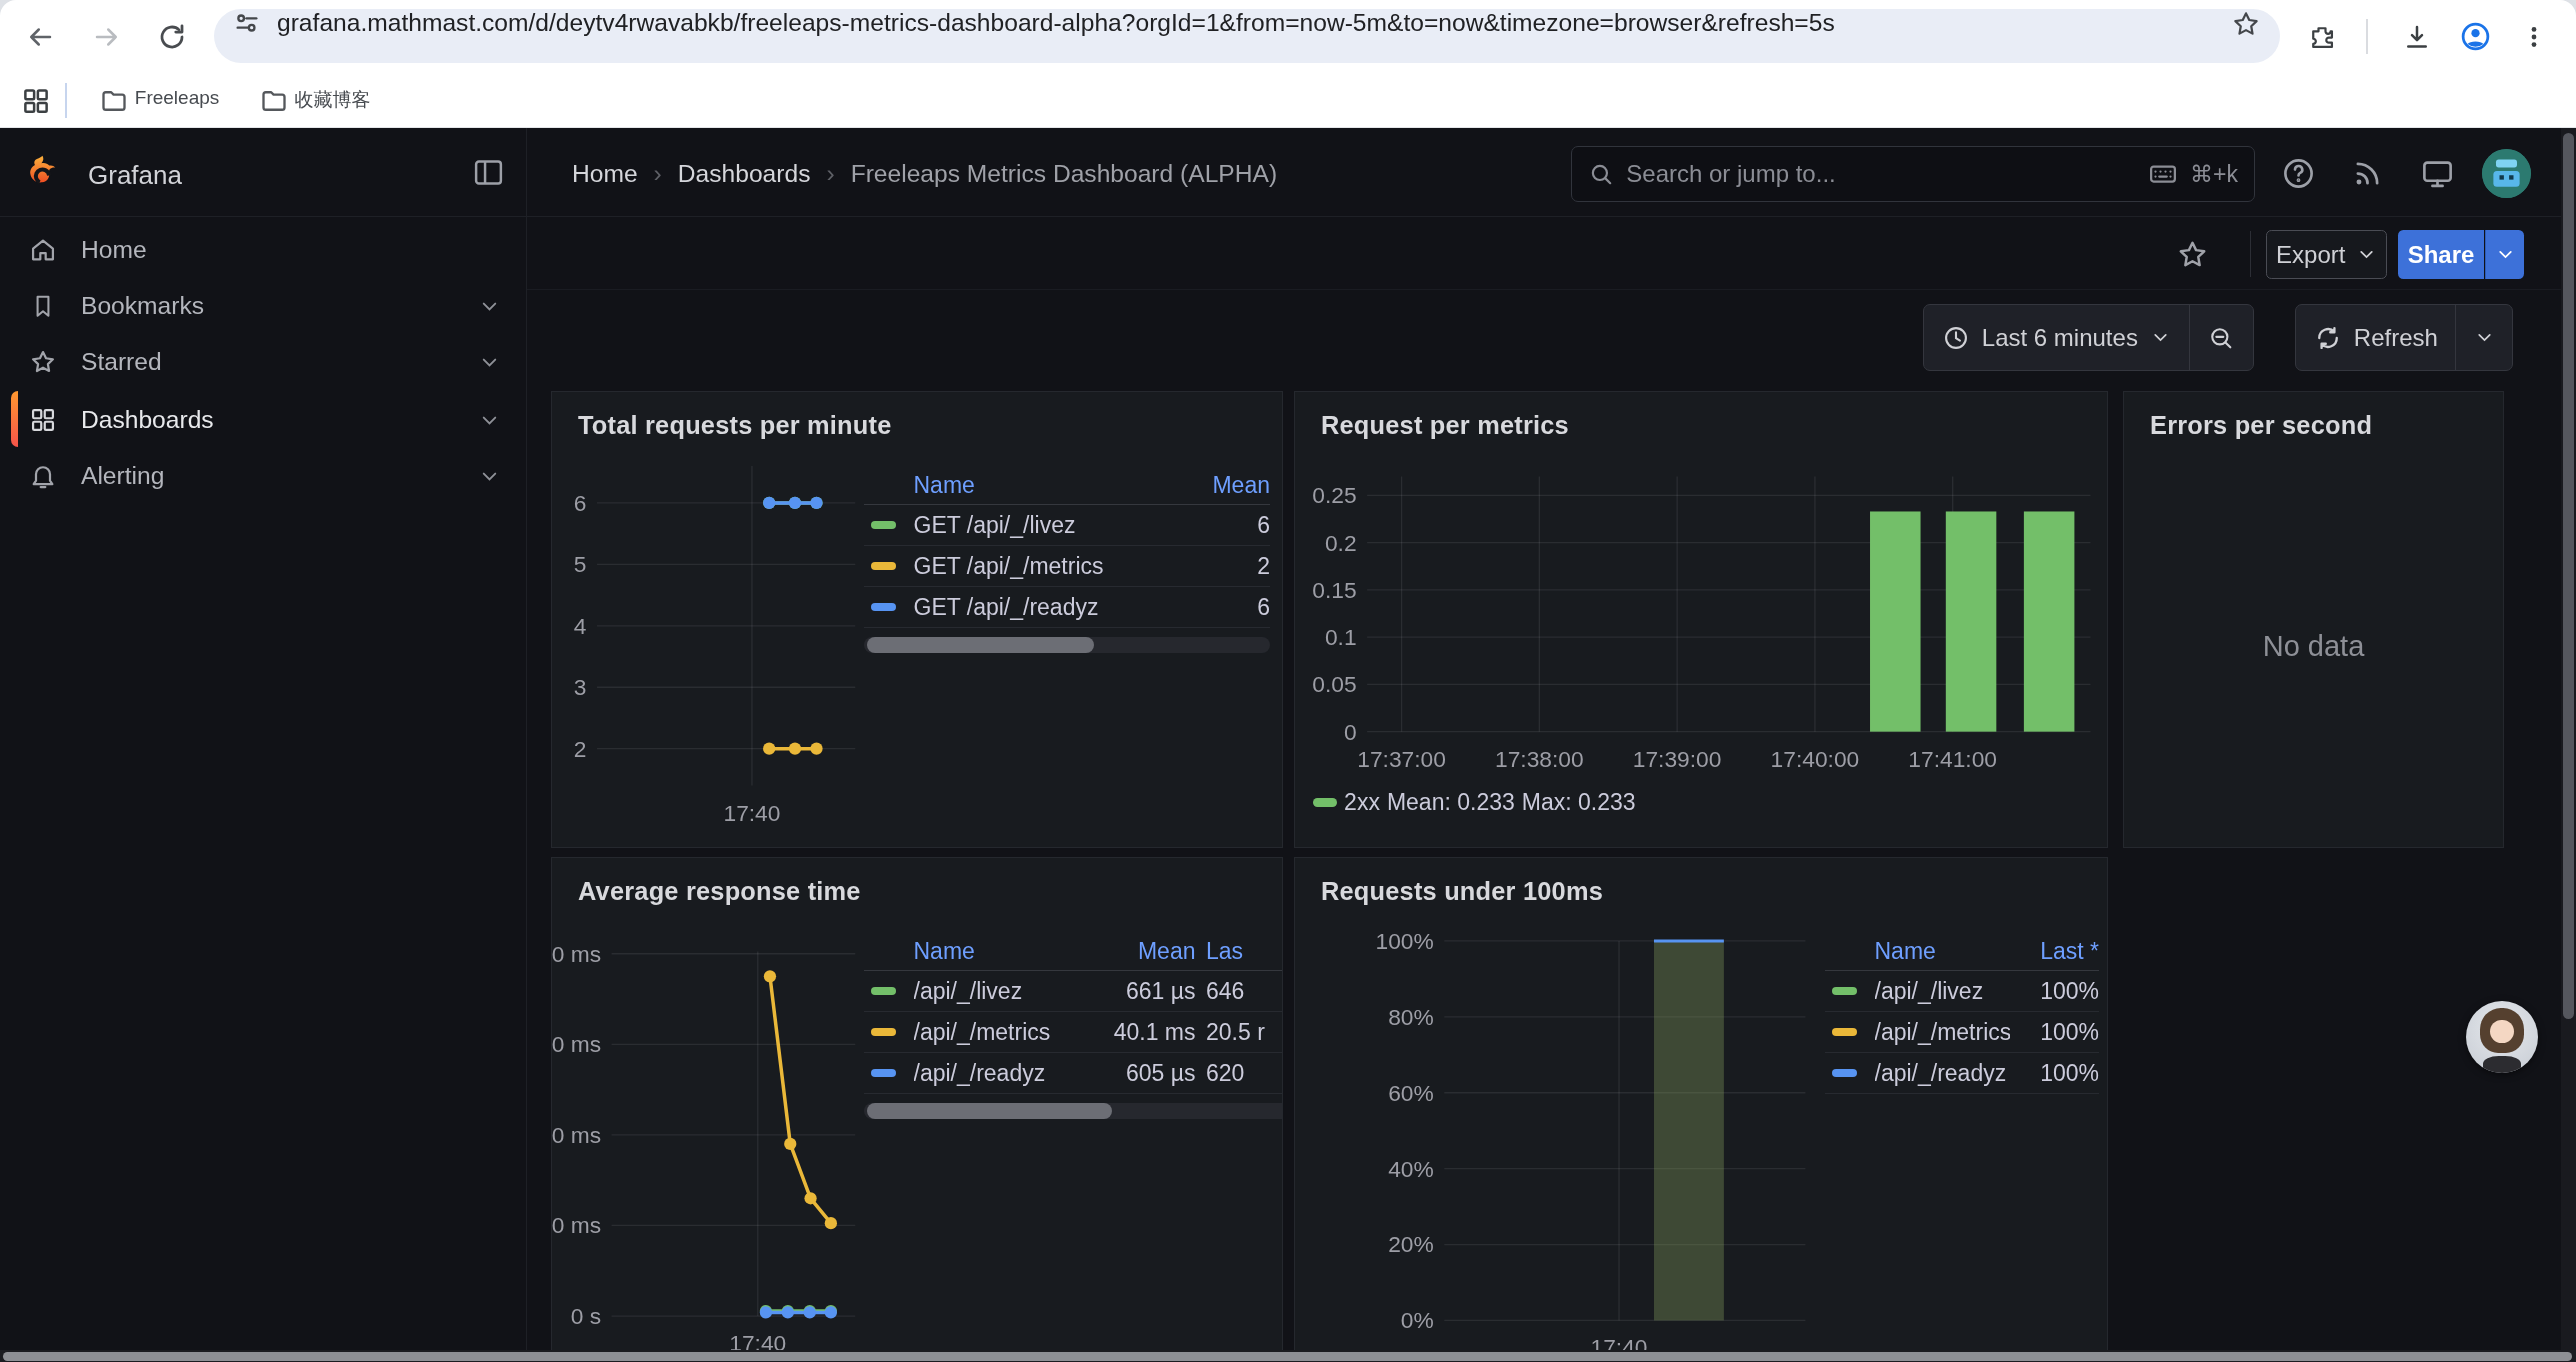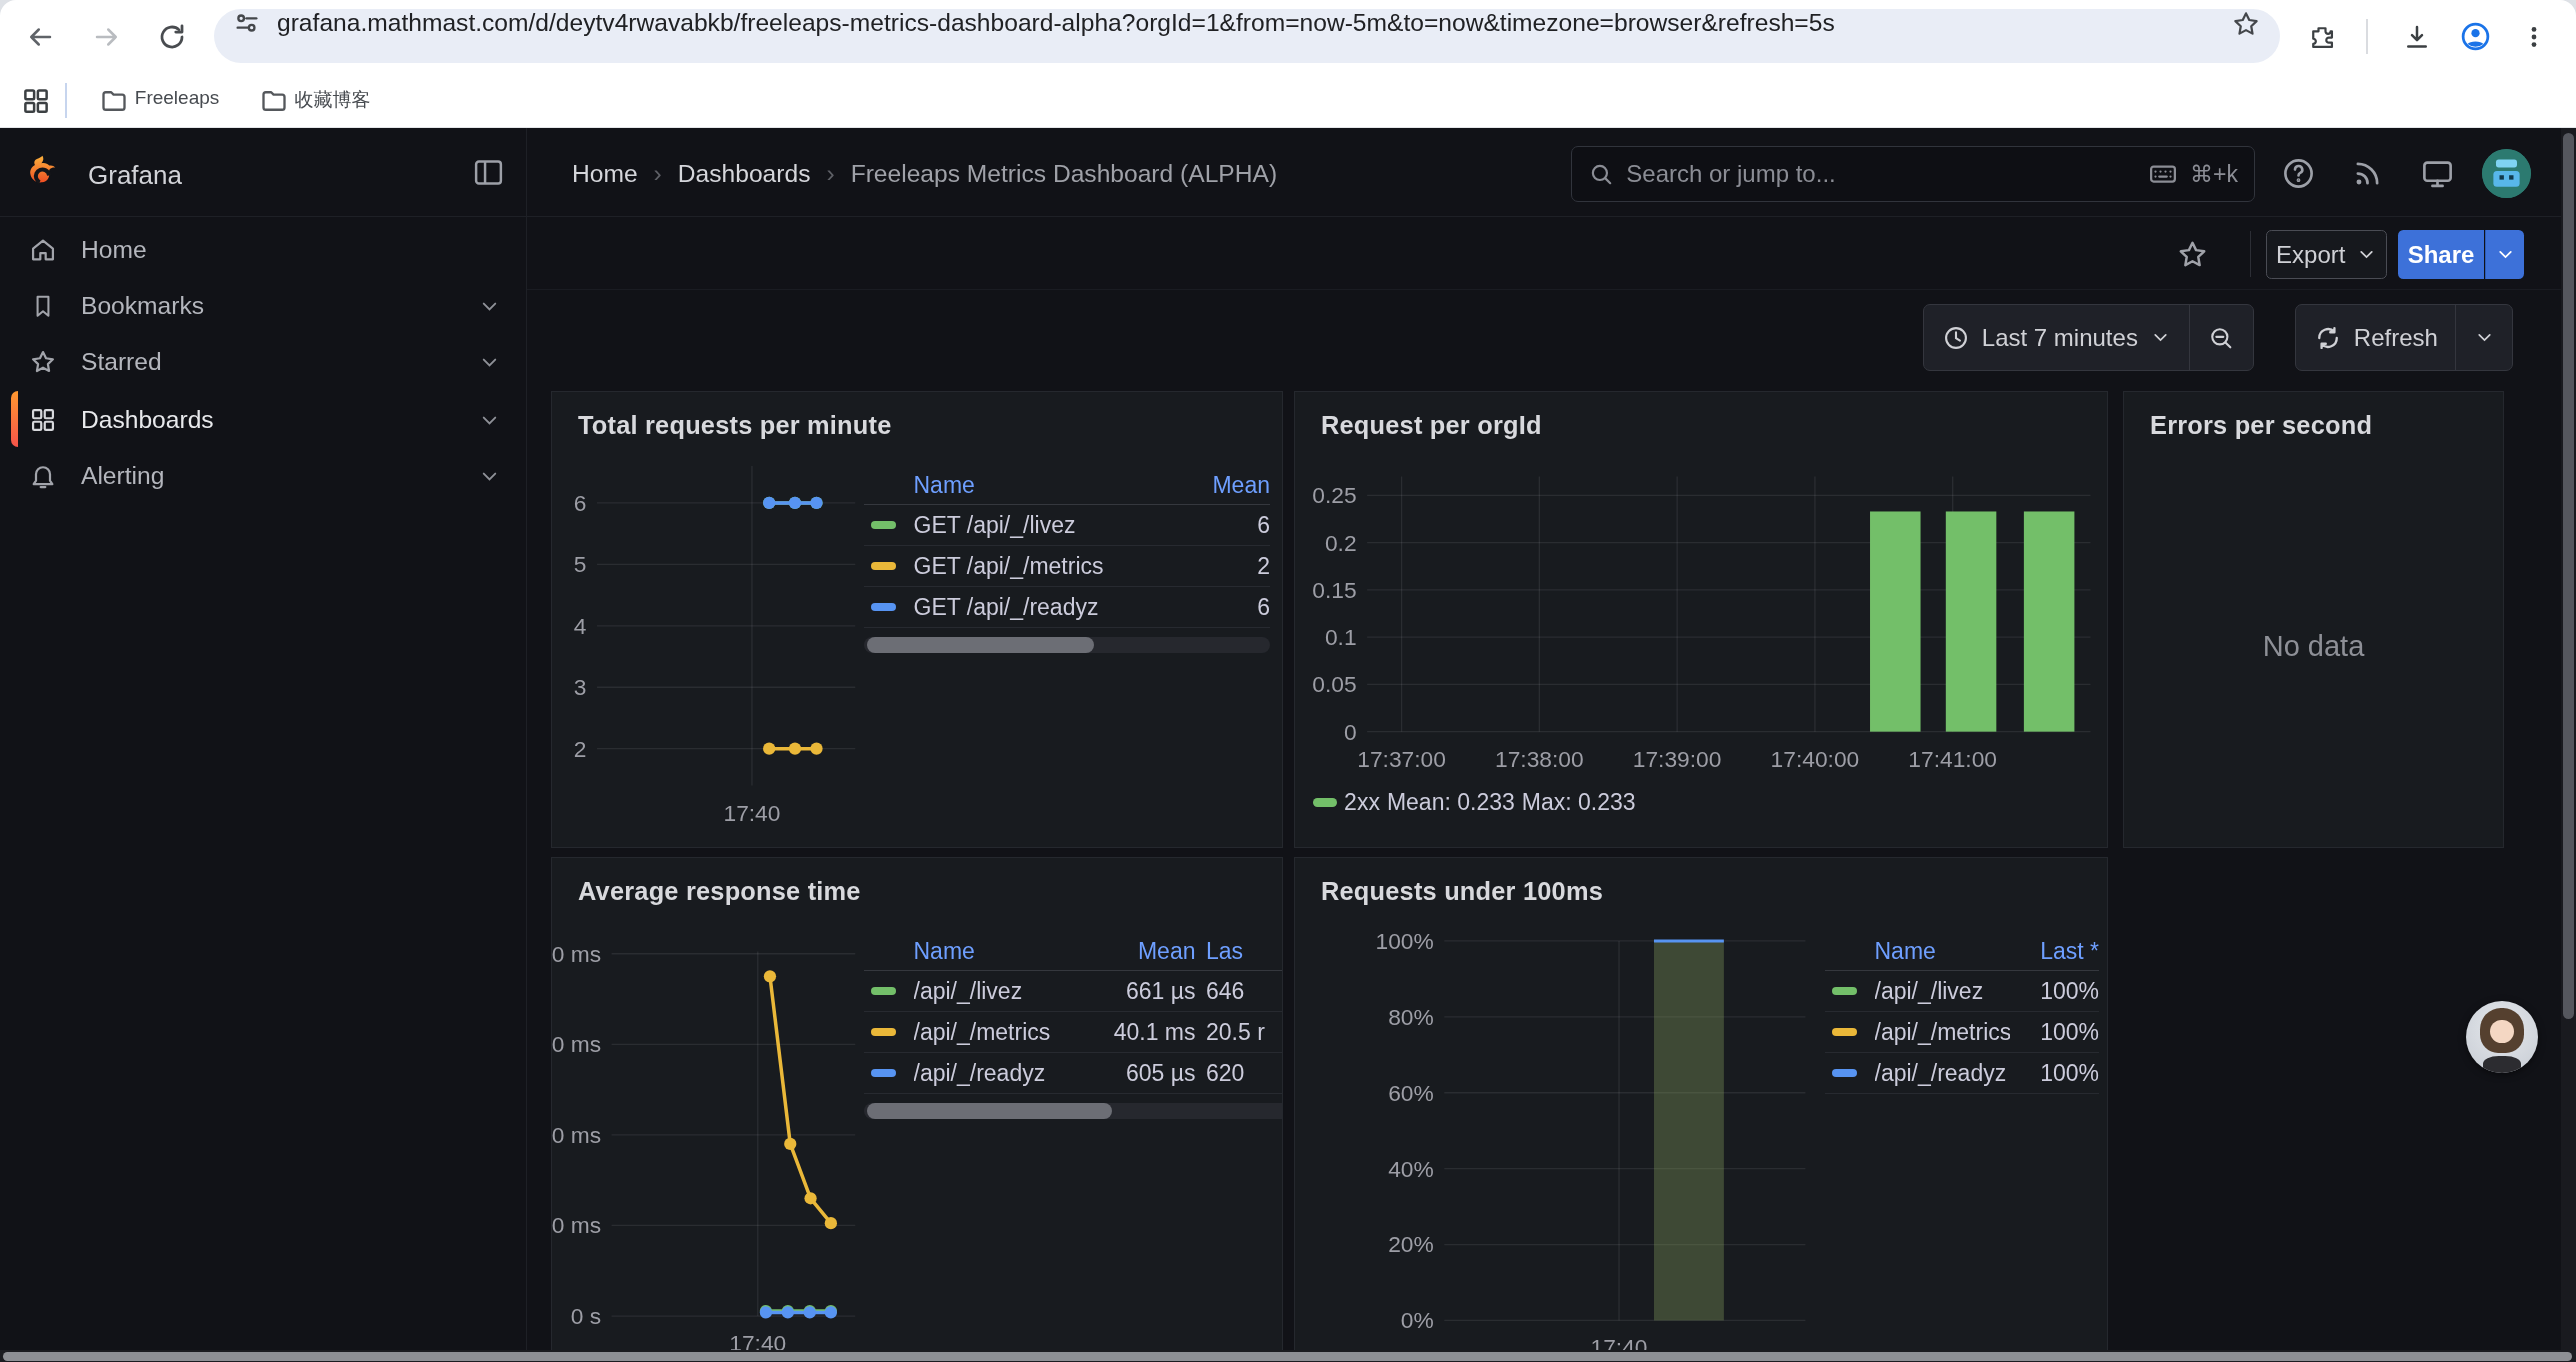--- a/index.html
+++ b/index.html
@@ -274,21 +274,21 @@
       </svg>
   </div>
   <div class="abs" id="subdivider"></div>
 
   <div class="tgroup" id="time-picker">
     <div class="tseg">
       <svg width="28" height="28" viewBox="0 0 24 24" fill="none" stroke="#d0d1d6" stroke-width="1.8" stroke-linecap="round">
           <circle cx="12" cy="12" r="8.5"></circle>
           <path d="M12 7.2v5l3.4 2"></path>
         </svg>
-      <span>Last 7 minutes</span>
+      <span>Last 6 minutes</span>
       <svg width="21" height="21" viewBox="0 0 24 24" fill="none" stroke="#d0d1d6" stroke-width="2" stroke-linecap="round">
           <path d="M6 9l6 6 6-6"></path>
         </svg>
     </div>
     <div class="tdiv"></div>
     <div class="tseg">
       <svg width="28" height="28" viewBox="0 0 24 24" fill="none" stroke="#d0d1d6" stroke-width="1.8" stroke-linecap="round">
           <circle cx="11" cy="11" r="6.5"></circle>
           <path d="M15.8 15.8L20 20M8 11h6"></path>
         </svg>
@@ -426,21 +426,21 @@
           <span class="lg-nm">GET /api/_/readyz</span>
           <span class="ar">6</span>
         </div>
         <div class="lg-scroll">
           <div class="lg-thumb"></div>
         </div>
       </div>
   </div>
 
   <div class="panel" id="p2">
-    <div class="ptitle">Request per orgId</div>
+    <div class="ptitle">Request per metrics</div>
     <div class="chart" style="left:8.8px;top:65px;width:797px;height:338px">
         <svg width="797" height="338" viewBox="0 0 909 385">
           <line x1="72" y1="43.5555555555556" x2="897" y2="43.5555555555556" stroke="rgba(204,204,220,0.10)" stroke-width="1.5"></line>
           <text x="60" y="52.5555555555556" text-anchor="end" fill="#9d9ea6" font-size="26">0.25</text>
           <line x1="72" y1="97.44444444444446" x2="897" y2="97.44444444444446" stroke="rgba(204,204,220,0.10)" stroke-width="1.5"></line>
           <text x="60" y="106.44444444444446" text-anchor="end" fill="#9d9ea6" font-size="26">0.2</text>
           <line x1="72" y1="151.33333333333337" x2="897" y2="151.33333333333337" stroke="rgba(204,204,220,0.10)" stroke-width="1.5"></line>
           <text x="60" y="160.33333333333337" text-anchor="end" fill="#9d9ea6" font-size="26">0.15</text>
           <line x1="72" y1="205.22222222222223" x2="897" y2="205.22222222222223" stroke="rgba(204,204,220,0.10)" stroke-width="1.5"></line>
           <text x="60" y="214.22222222222223" text-anchor="end" fill="#9d9ea6" font-size="26">0.1</text>

